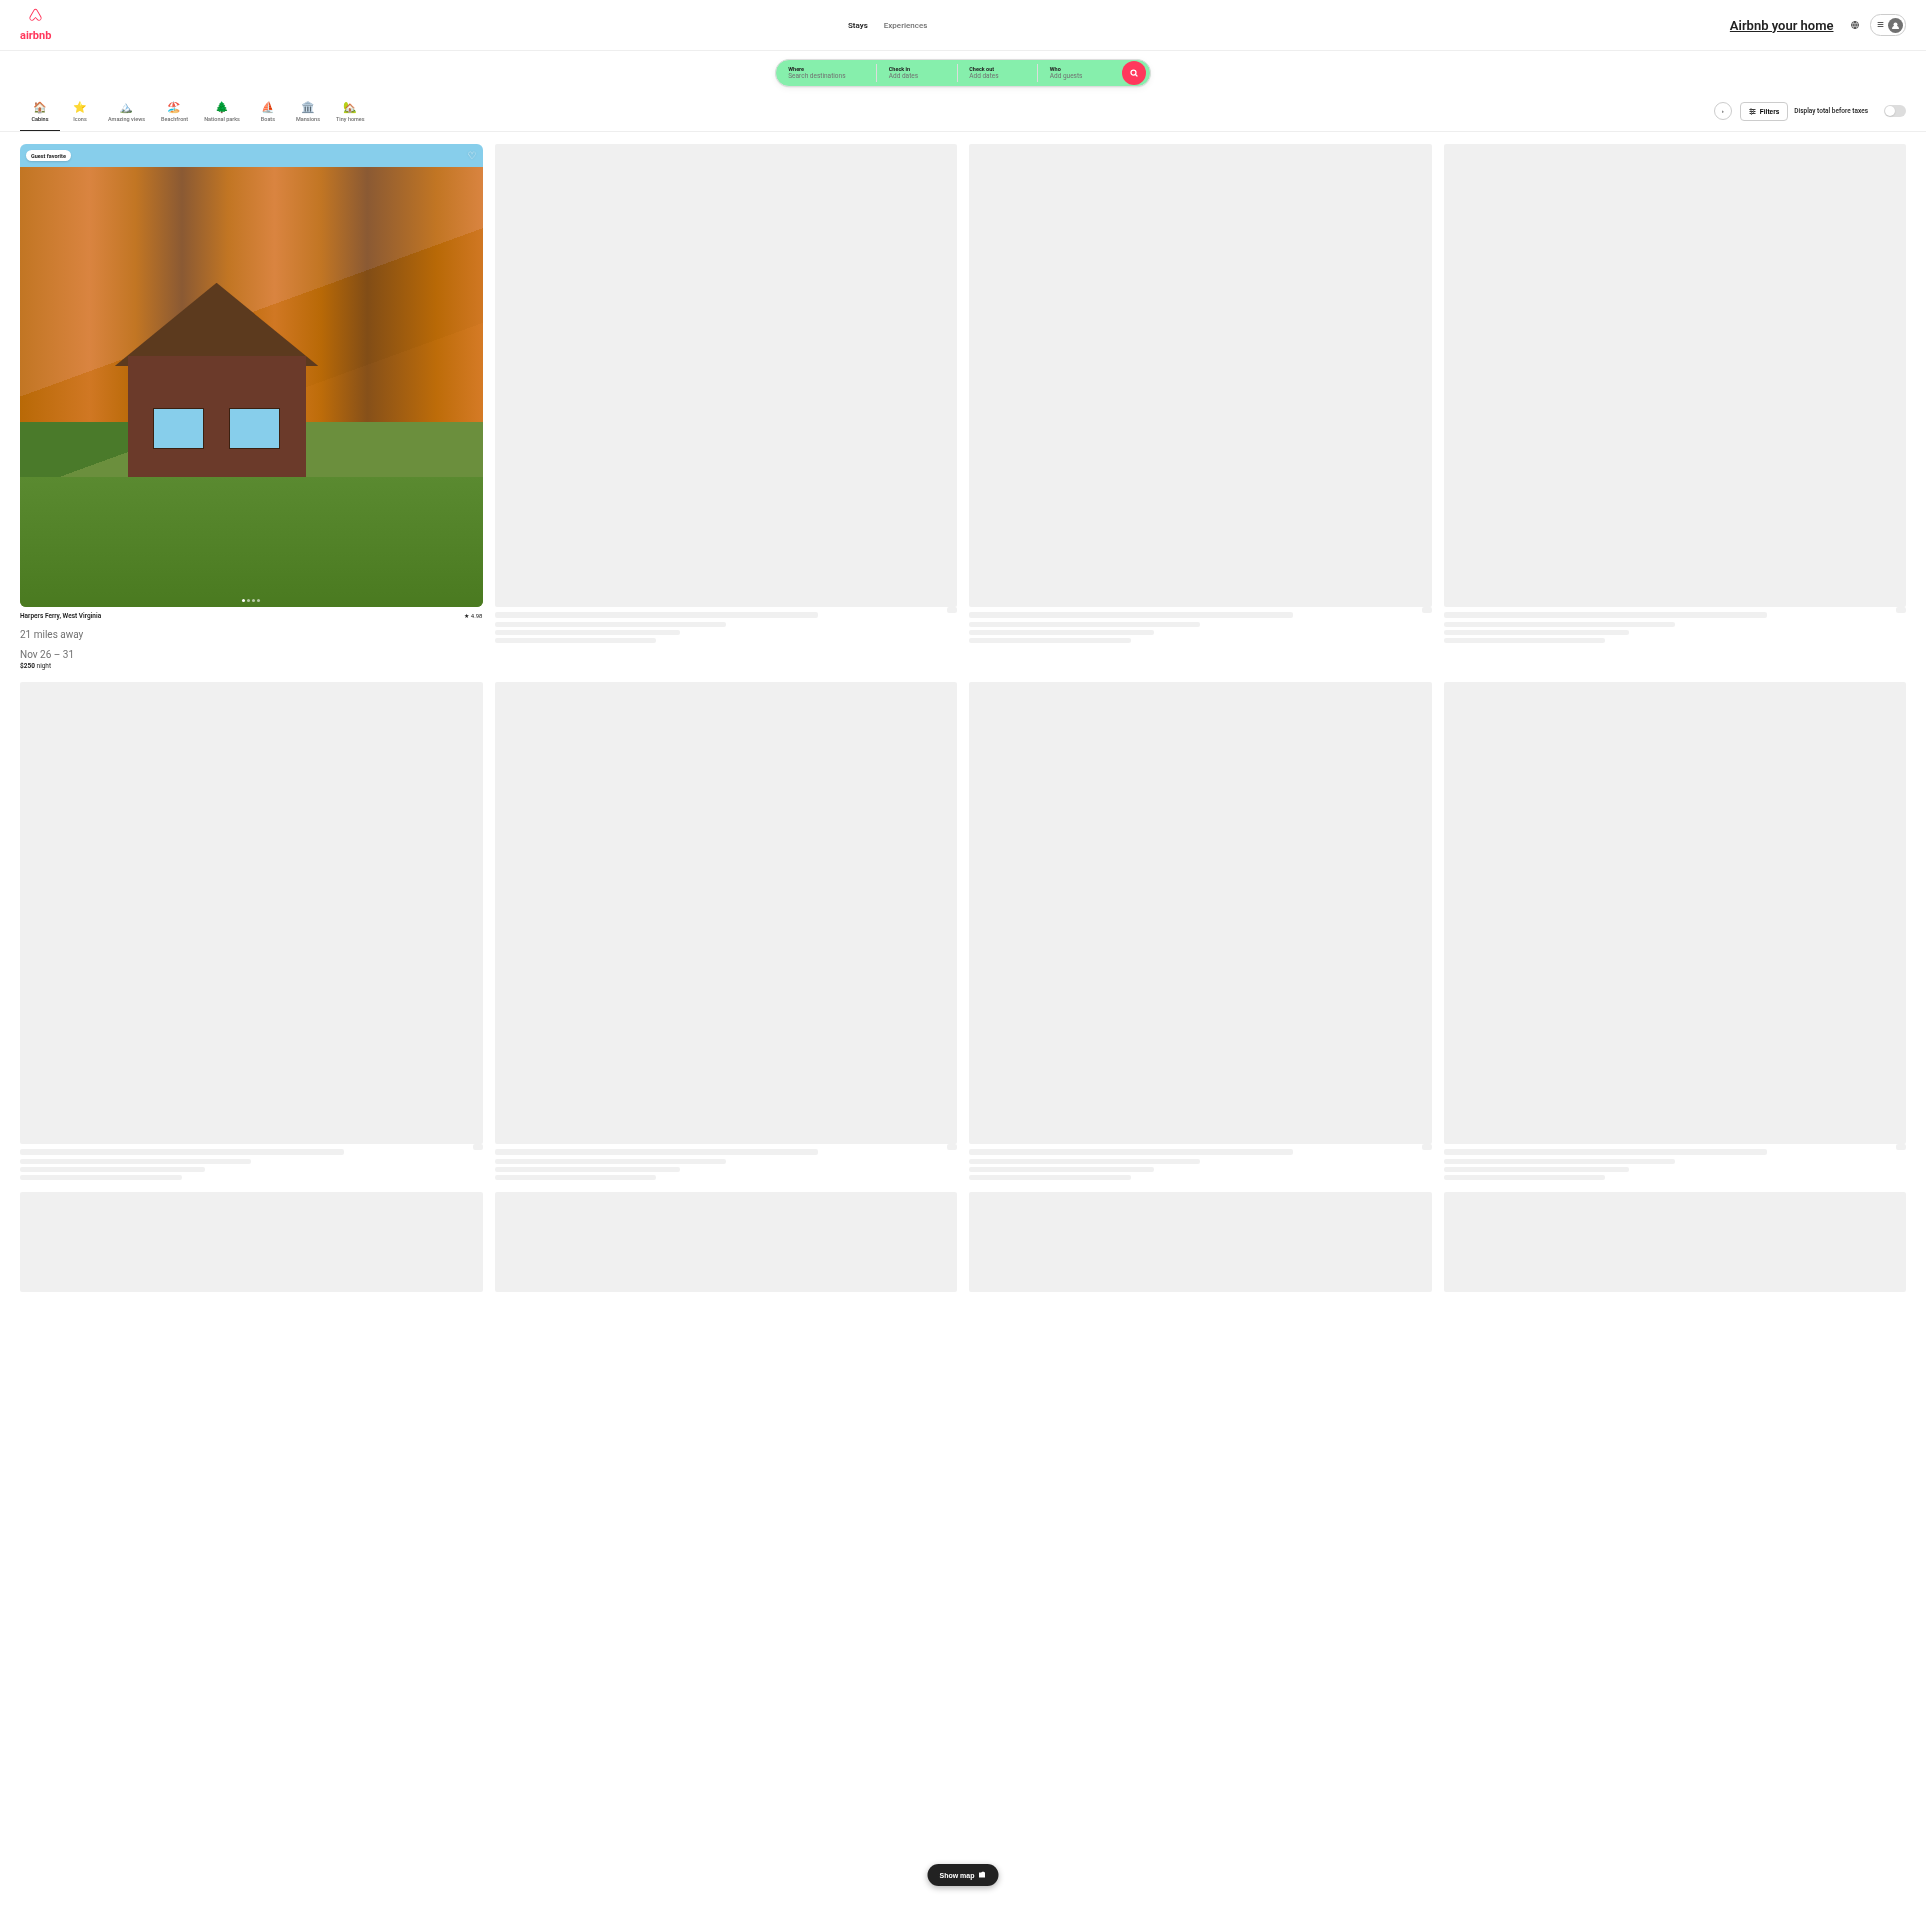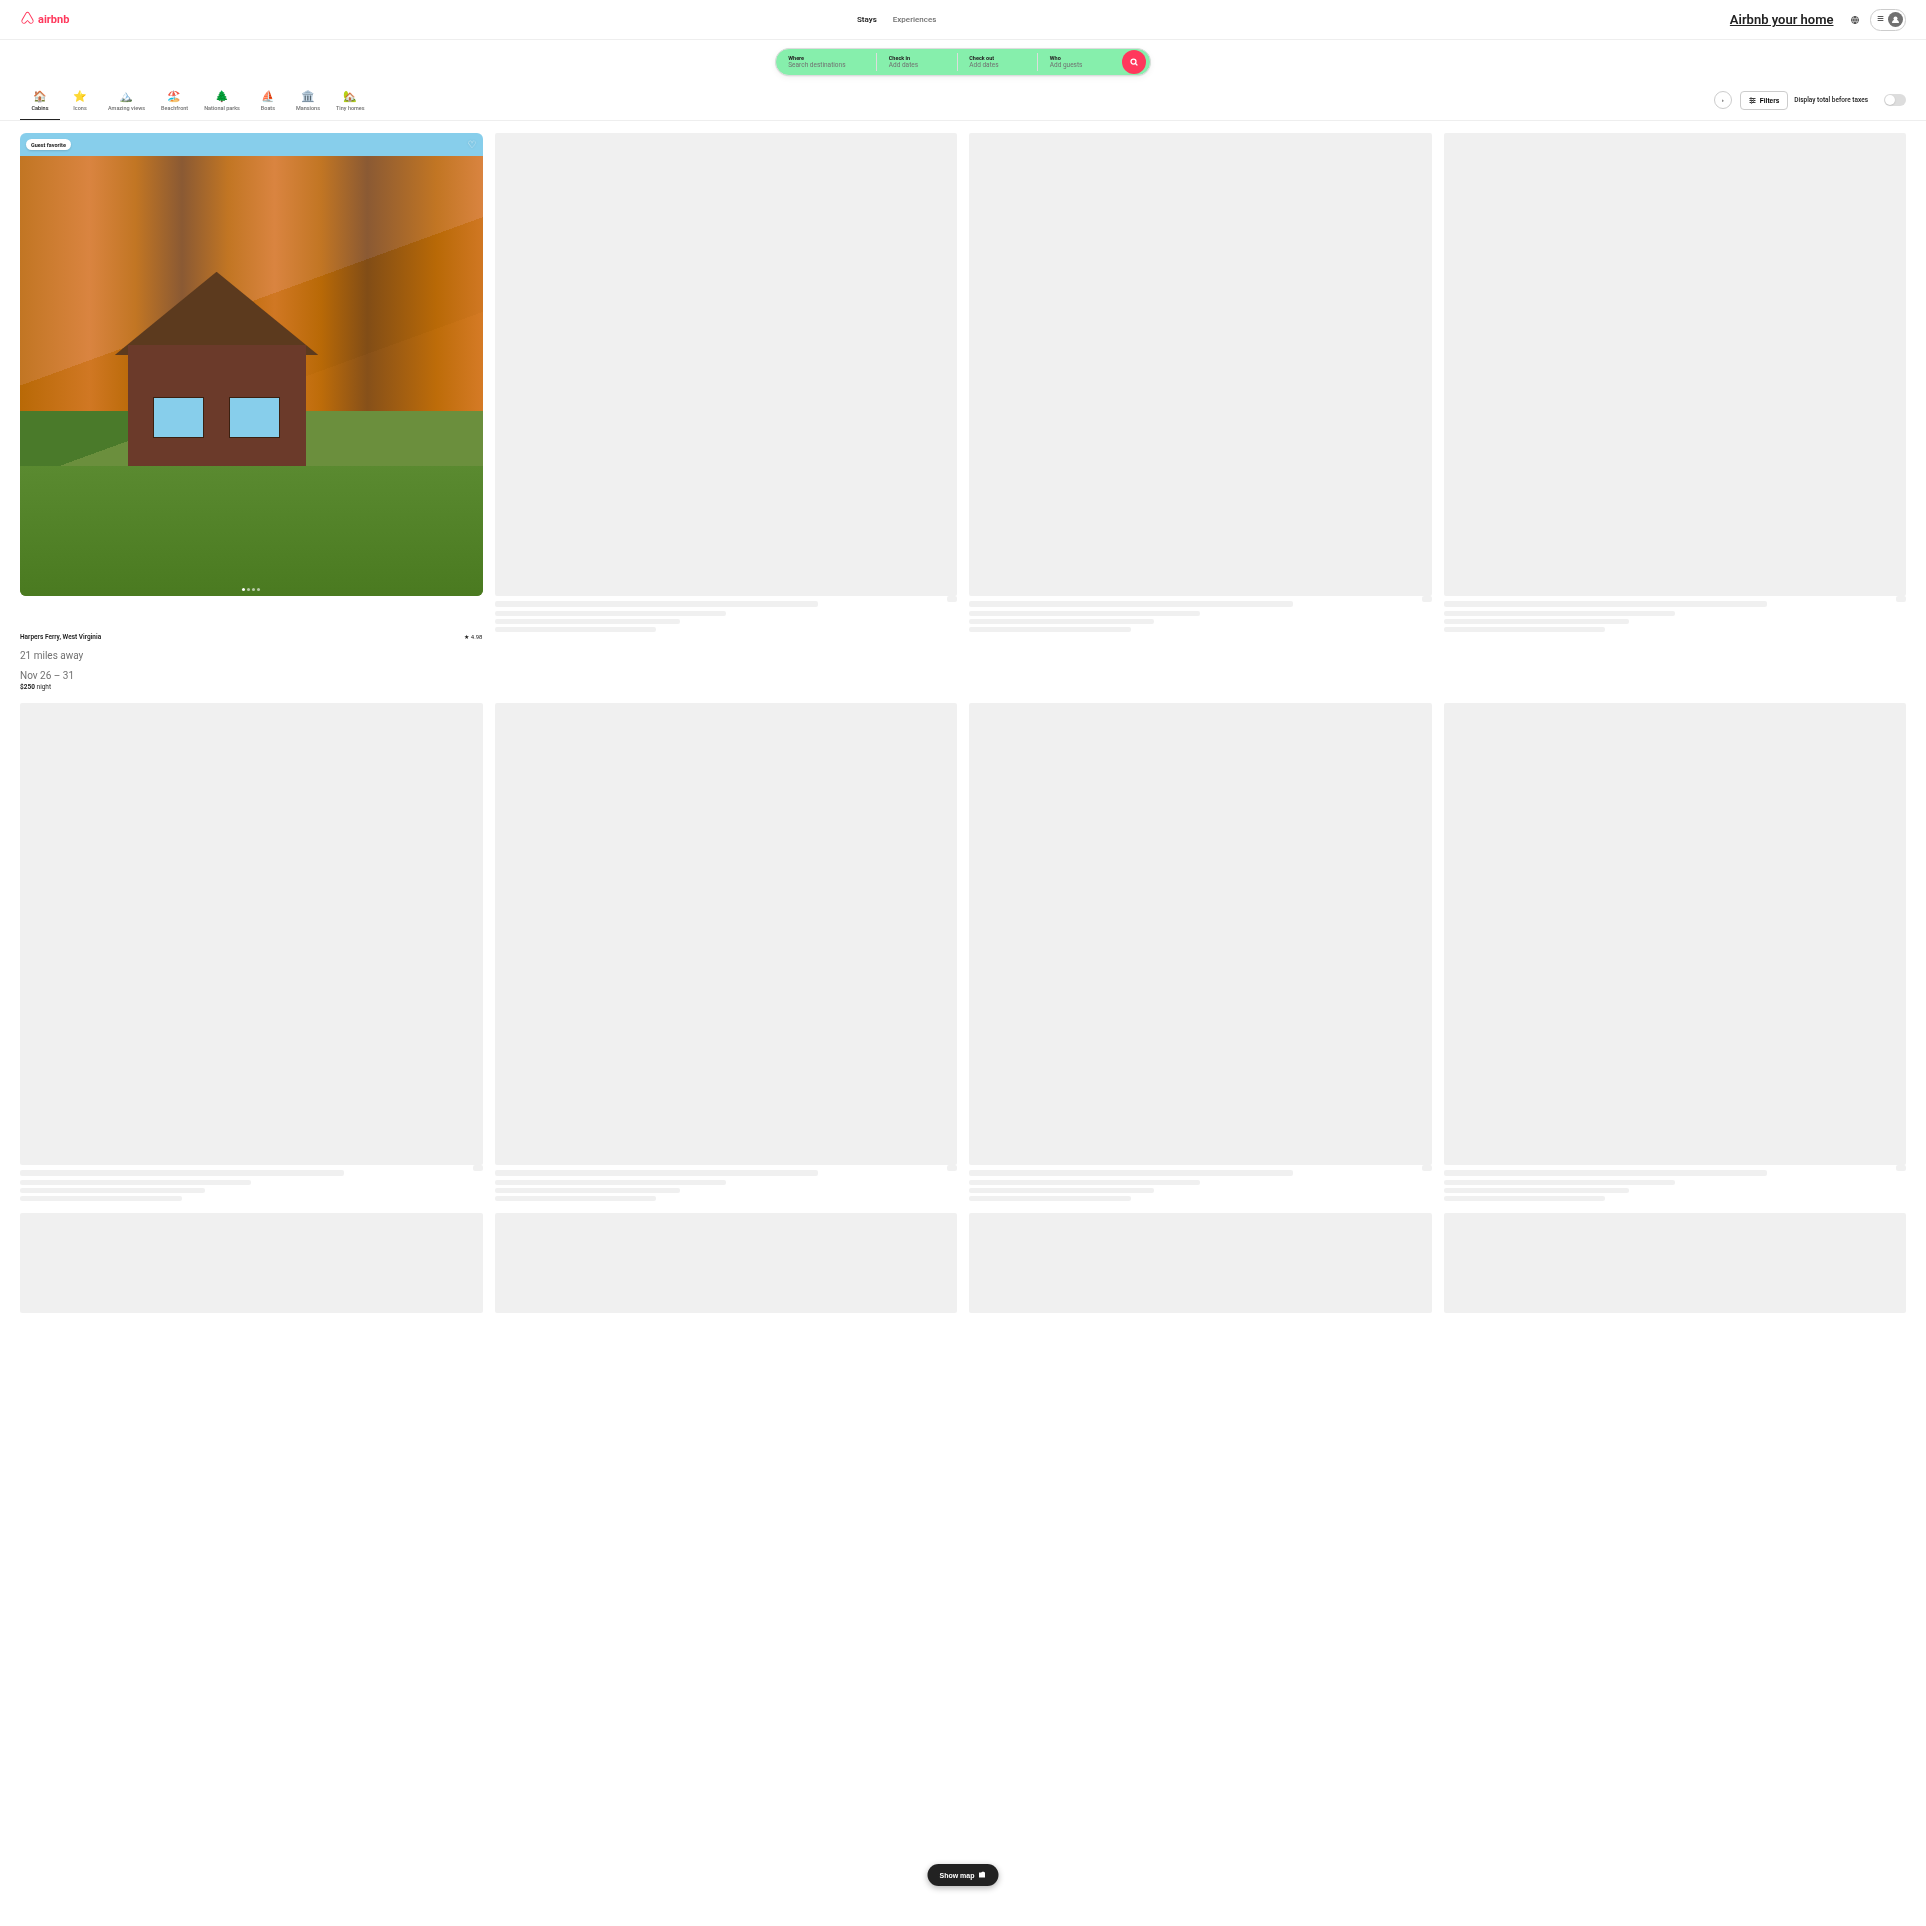--- a/index.html
+++ b/index.html
@@ -15,20 +15,21 @@
       position: sticky;
       top: 0;
       background: #fff;
       z-index: 100;
     }
     .logo {
       display: flex;
       align-items: center;
       gap: 3px;
       cursor: pointer;
+      flex-direction: column;
     }
     .logo-icon {
       color: #FF385C;
       font-size: 14px;
     }
     .logo-text {
       color: #FF385C;
       font-size: 11px;
       font-weight: 700;
     }
@@ -310,21 +311,20 @@
     }
     .image-dot.active { background: #fff; }
     .listing-info {
       padding: 5px 0 0;
     }
     .listing-title-row {
       display: flex;
       justify-content: space-between;
       align-items: flex-start;
       gap: 4px;
-      margin-top: 32px;
     }
     .listing-title {
       font-size: 6.5px;
       font-weight: 600;
       color: #222;
     }
     .listing-rating {
       display: flex;
       align-items: center;
       gap: 1.5px;

